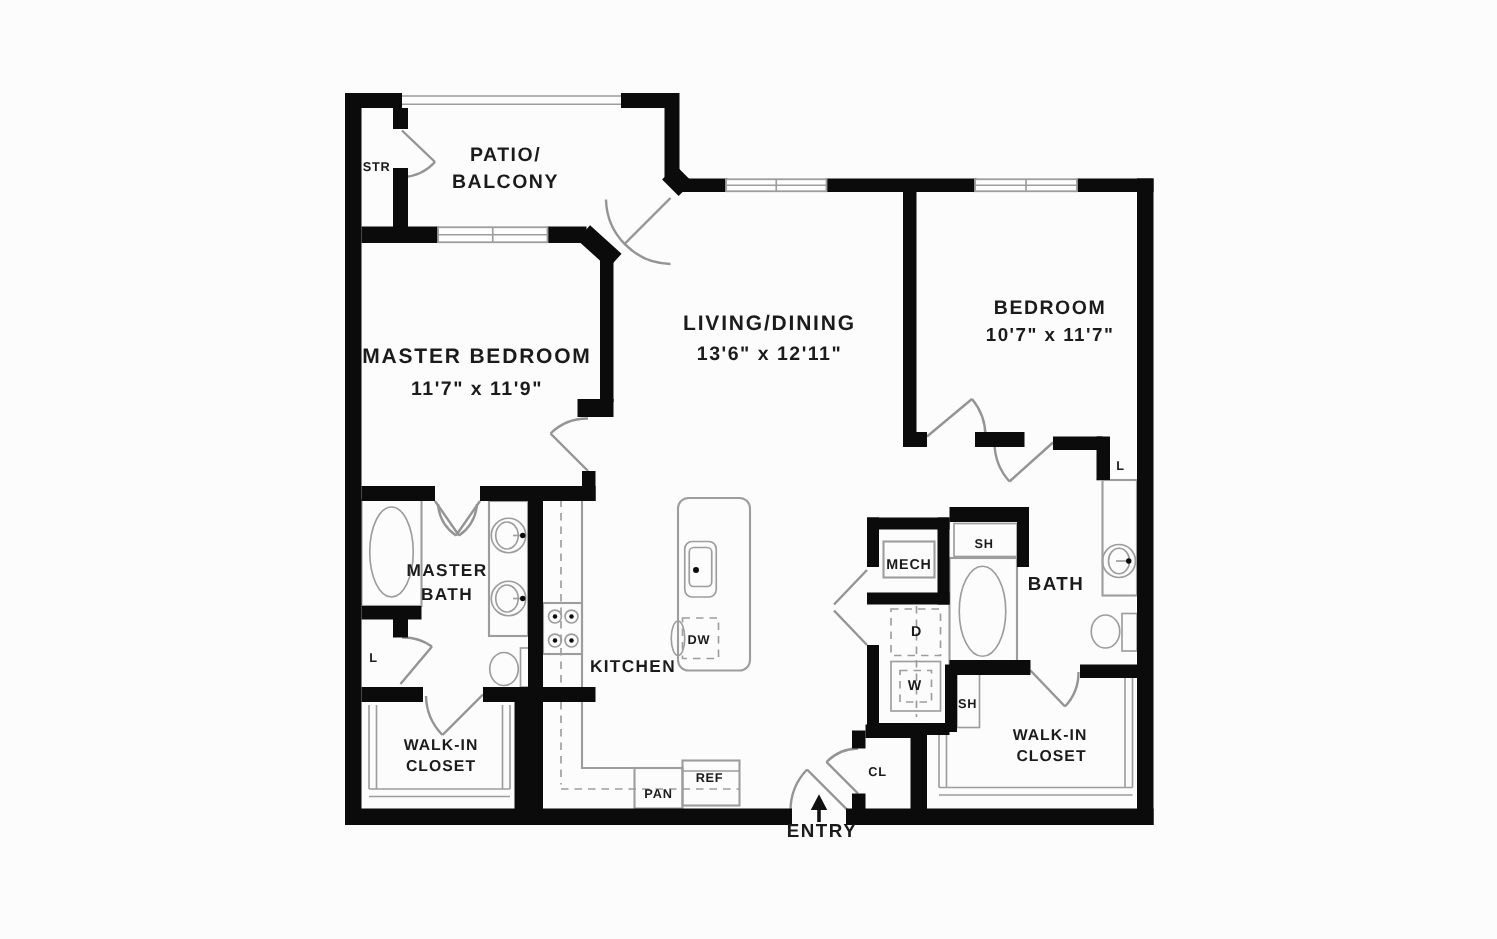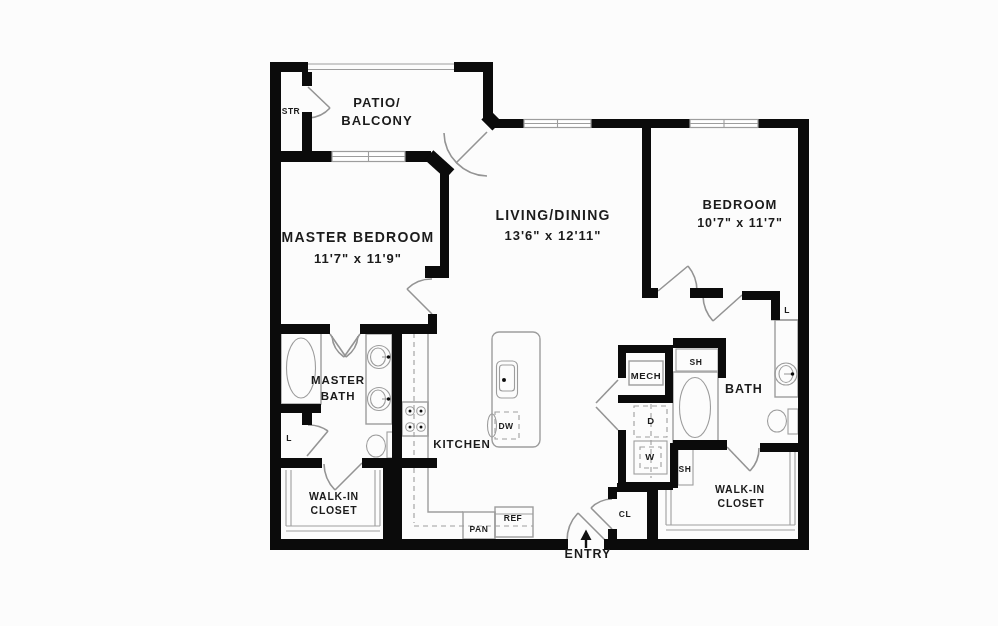--- a/index.html
+++ b/index.html
@@ -1,16 +1,16 @@
 <!DOCTYPE html>
 <html><head>
 <meta charset="utf-8">
 <style>
   html,body{margin:0;padding:0;background:#fcfcfc;}
-  .stage{width:932px;height:626px;background:#fcfcfc;position:relative;overflow:hidden;margin-left:40px;}
+  .stage{width:932px;height:626px;background:#fcfcfc;position:relative;overflow:hidden;}
   svg{display:block;}
   .wall{fill:#0b0b0b;}
   .wline{stroke:#0b0b0b;fill:none;}
   .fix{fill:none;stroke:#9d9d9d;stroke-width:1.4;}
   .fixfill{fill:#0b0b0b;stroke:none;}
   .thin{stroke-width:1.1;}
   .dash{stroke-dasharray:5 4;}
   .door{fill:none;stroke:#949494;stroke-width:1.6;}
   .win{fill:#ffffff;stroke:#9d9d9d;stroke-width:1.2;}
   .winline{stroke:#9d9d9d;stroke-width:1.1;fill:none;}

